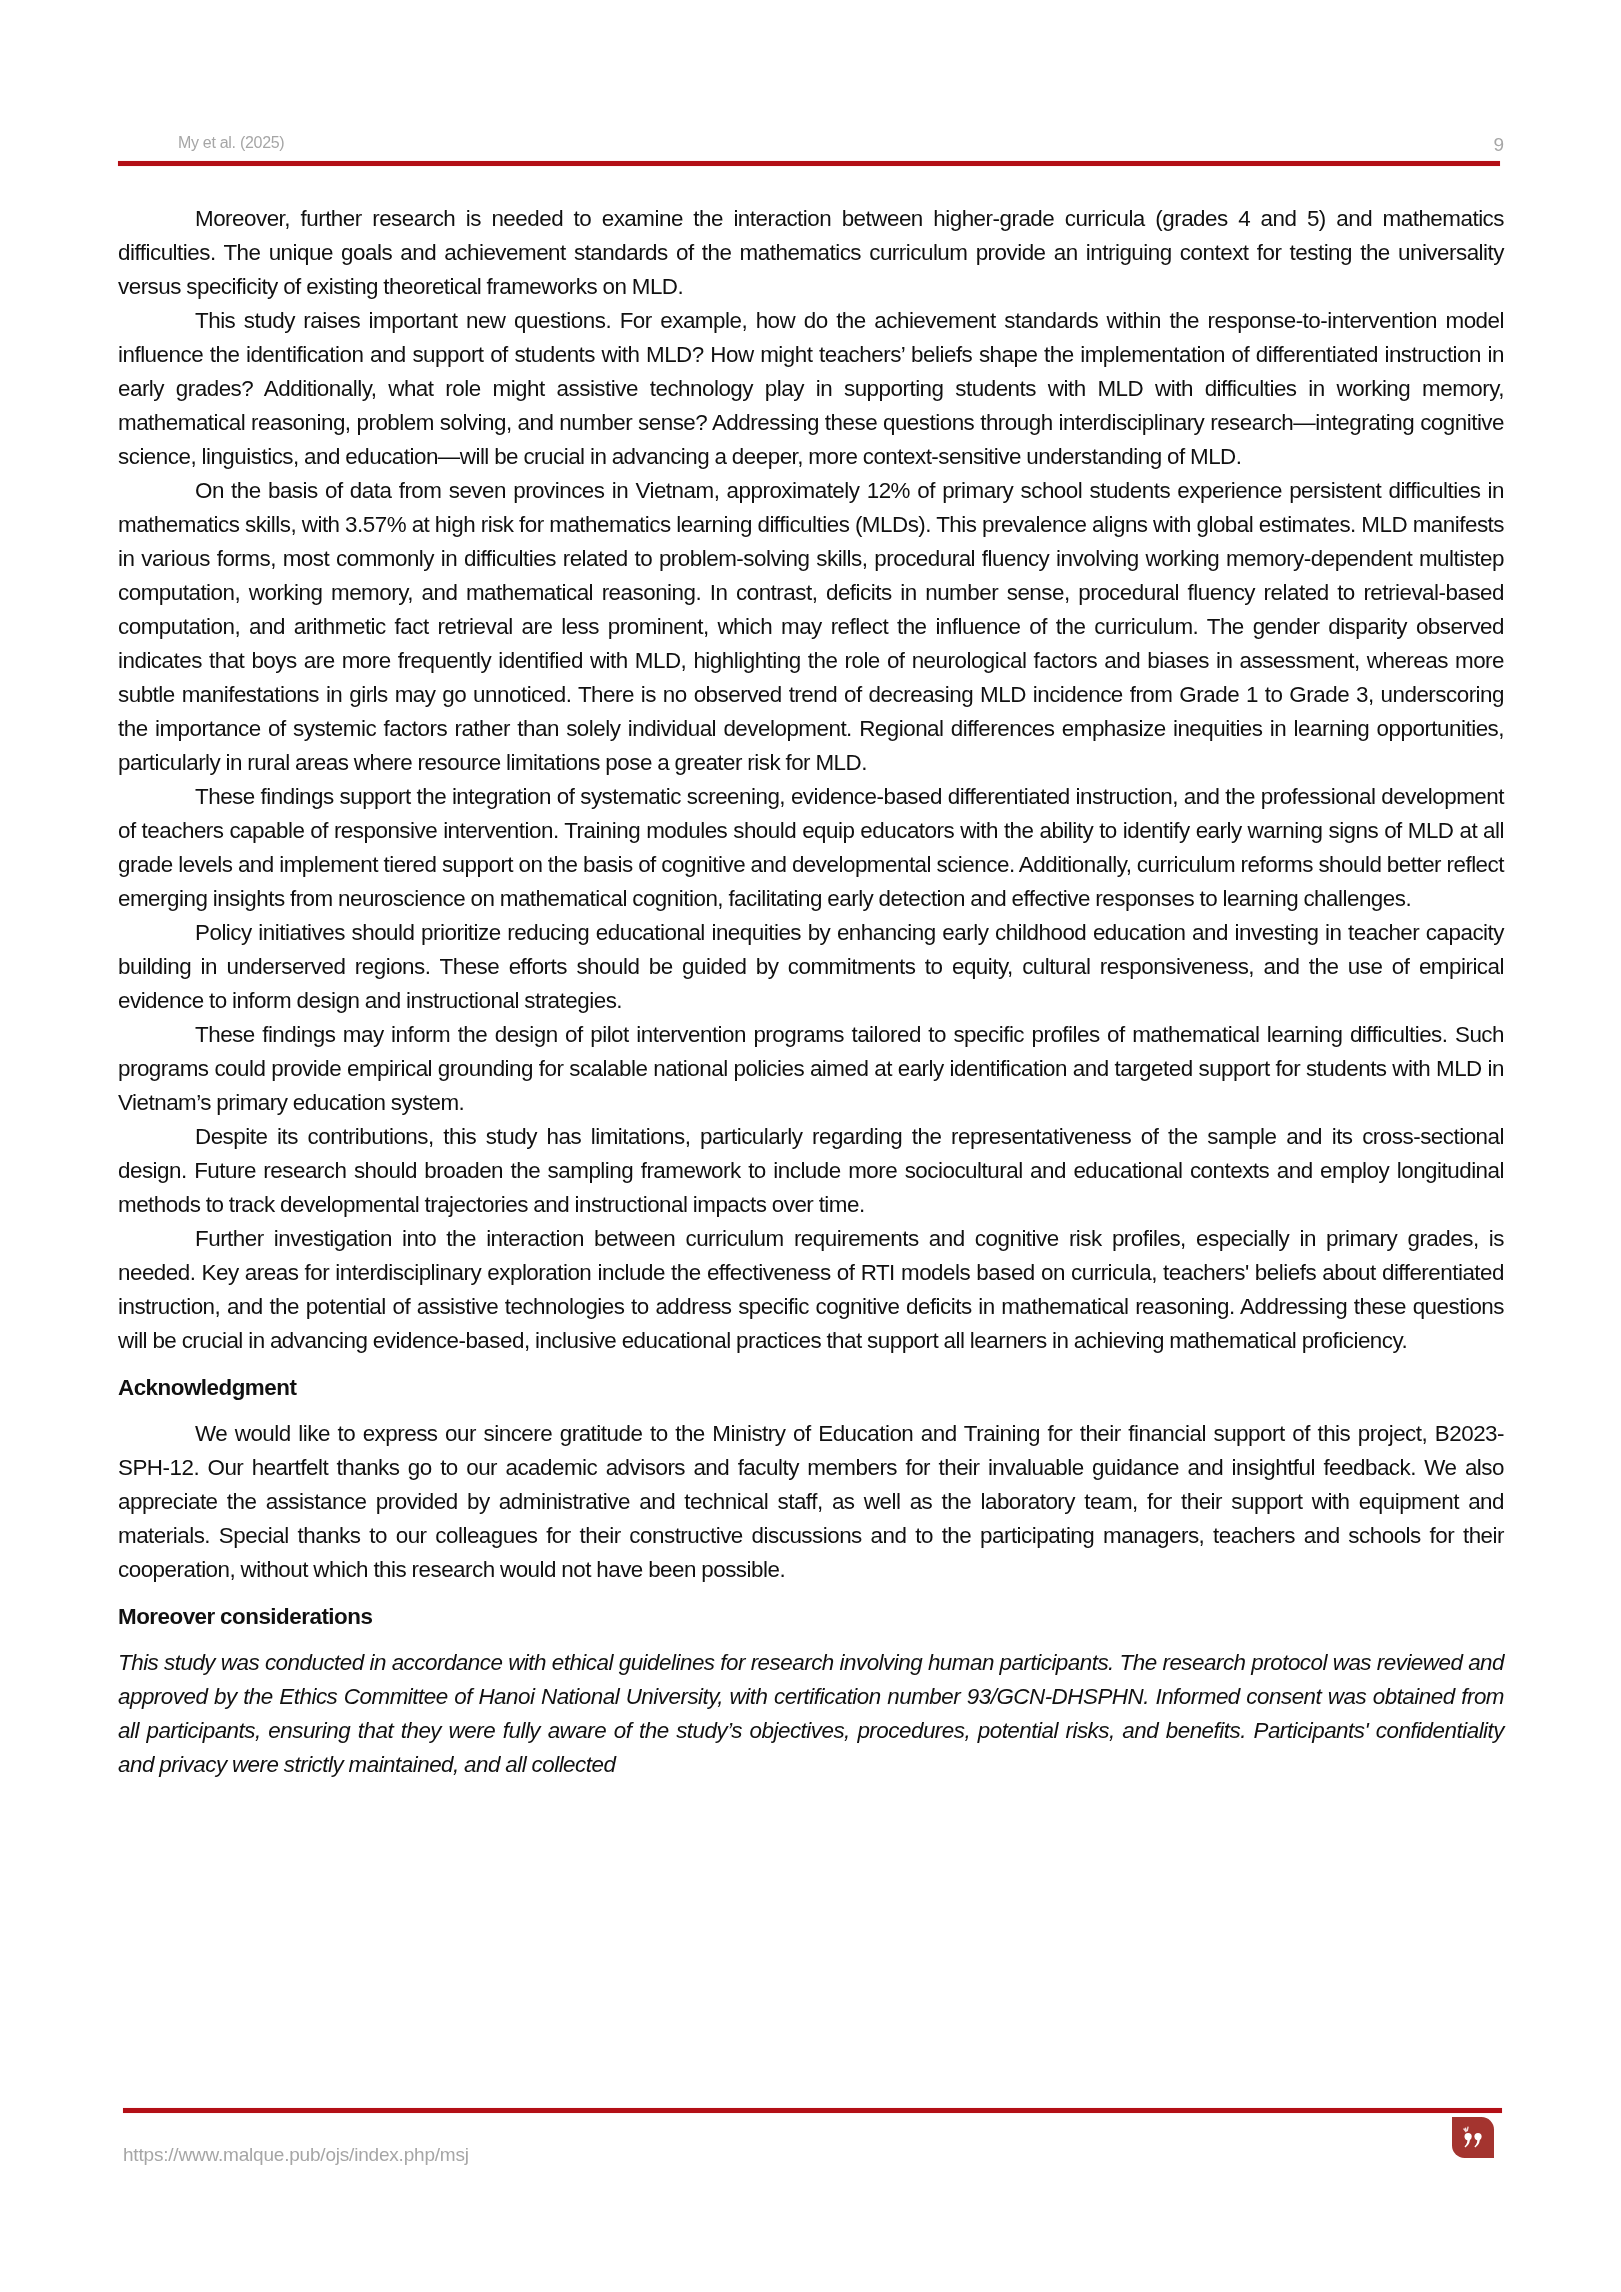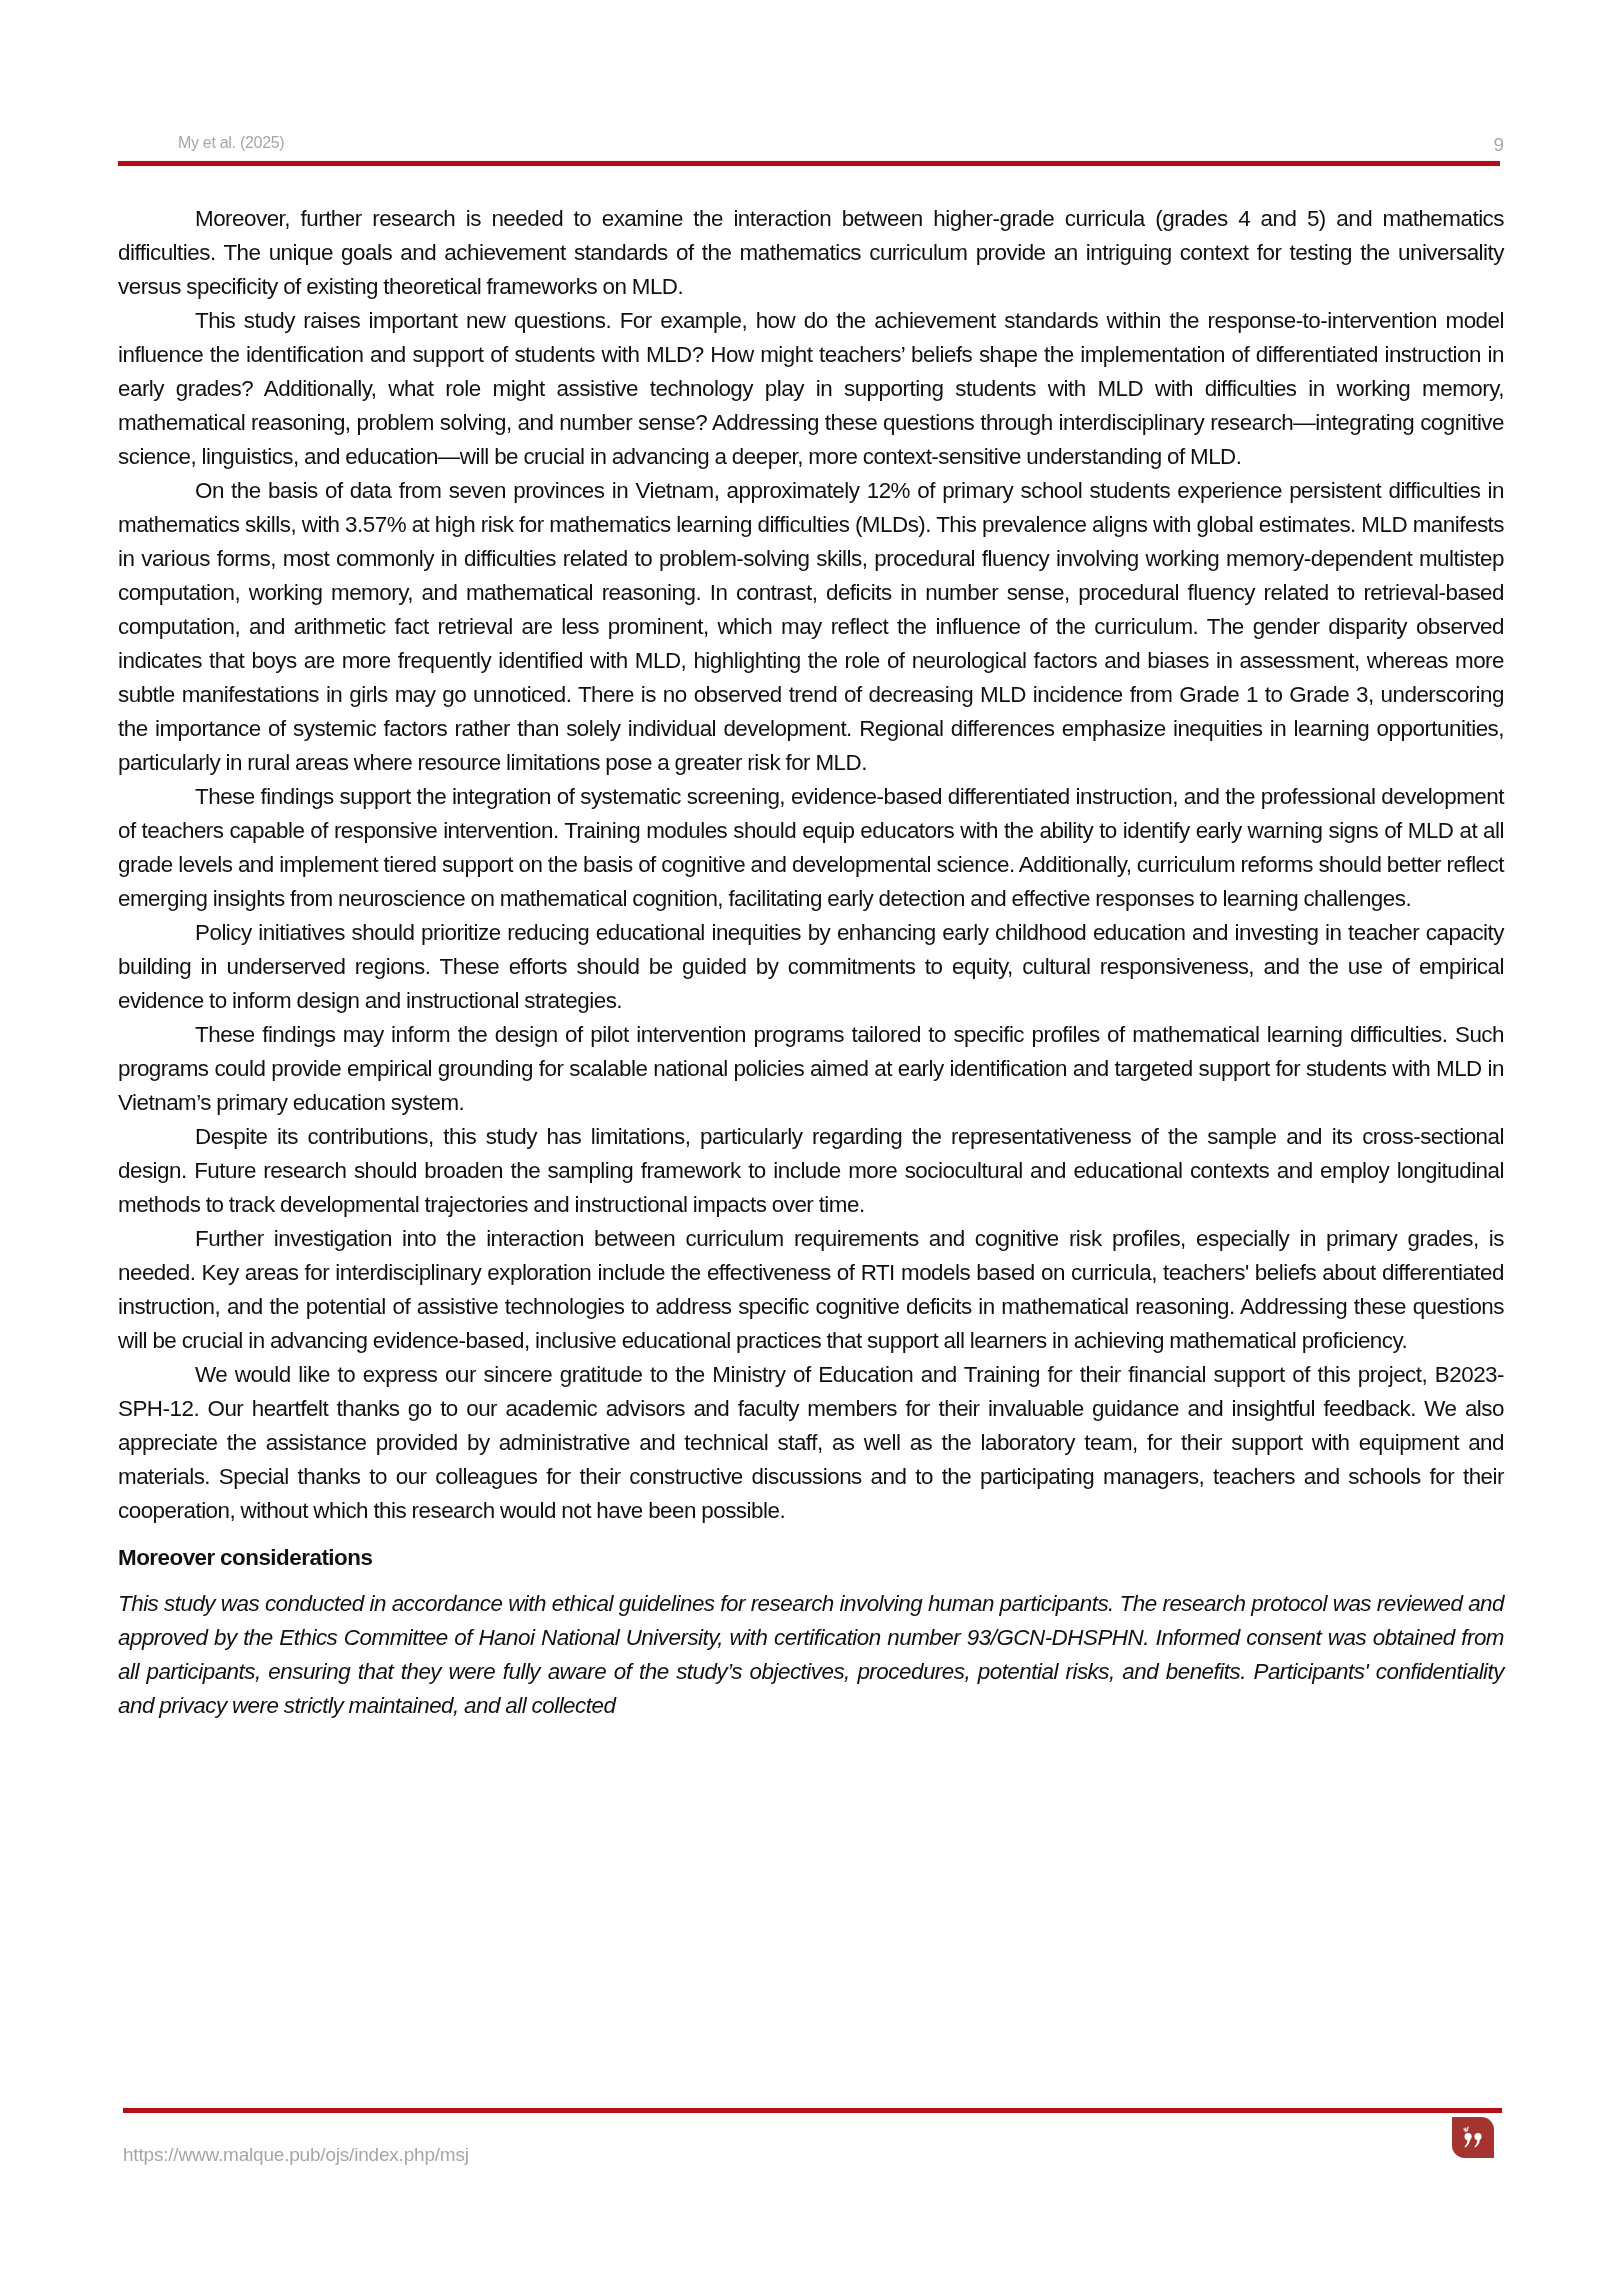--- a/index.html
+++ b/index.html
@@ -124,20 +124,21 @@
   <p>Moreover, further research is needed to examine the interaction between higher-grade curricula (grades 4 and 5) and mathematics difficulties. The unique goals and achievement standards of the mathematics curriculum provide an intriguing context for testing the universality versus specificity of existing theoretical frameworks on MLD.</p>
   <p>This study raises important new questions. For example, how do the achievement standards within the response-to-intervention model influence the identification and support of students with MLD? How might teachers’ beliefs shape the implementation of differentiated instruction in early grades? Additionally, what role might assistive technology play in supporting students with MLD with difficulties in working memory, mathematical reasoning, problem solving, and number sense? Addressing these questions through interdisciplinary research—integrating cognitive science, linguistics, and education—will be crucial in advancing a deeper, more context-sensitive understanding of MLD.</p>
 
   <p>On the basis of data from seven provinces in Vietnam, approximately 12% of primary school students experience persistent difficulties in mathematics skills, with 3.57% at high risk for mathematics learning difficulties (MLDs). This prevalence aligns with global estimates. MLD manifests in various forms, most commonly in difficulties related to problem-solving skills, procedural fluency involving working memory-dependent multistep computation, working memory, and mathematical reasoning. In contrast, deficits in number sense, procedural fluency related to retrieval-based computation, and arithmetic fact retrieval are less prominent, which may reflect the influence of the curriculum. The gender disparity observed indicates that boys are more frequently identified with MLD, highlighting the role of neurological factors and biases in assessment, whereas more subtle manifestations in girls may go unnoticed. There is no observed trend of decreasing MLD incidence from Grade 1 to Grade 3, underscoring the importance of systemic factors rather than solely individual development. Regional differences emphasize inequities in learning opportunities, particularly in rural areas where resource limitations pose a greater risk for MLD.</p>
   <p>These findings support the integration of systematic screening, evidence-based differentiated instruction, and the professional development of teachers capable of responsive intervention. Training modules should equip educators with the ability to identify early warning signs of MLD at all grade levels and implement tiered support on the basis of cognitive and developmental science. Additionally, curriculum reforms should better reflect emerging insights from neuroscience on mathematical cognition, facilitating early detection and effective responses to learning challenges.</p>
   <p>Policy initiatives should prioritize reducing educational inequities by enhancing early childhood education and investing in teacher capacity building in underserved regions. These efforts should be guided by commitments to equity, cultural responsiveness, and the use of empirical evidence to inform design and instructional strategies.</p>
   <p>These findings may inform the design of pilot intervention programs tailored to specific profiles of mathematical learning difficulties. Such programs could provide empirical grounding for scalable national policies aimed at early identification and targeted support for students with MLD in Vietnam’s primary education system.</p>
   <p>Despite its contributions, this study has limitations, particularly regarding the representativeness of the sample and its cross-sectional design. Future research should broaden the sampling framework to include more sociocultural and educational contexts and employ longitudinal methods to track developmental trajectories and instructional impacts over time.</p>
   <p>Further investigation into the interaction between curriculum requirements and cognitive risk profiles, especially in primary grades, is needed. Key areas for interdisciplinary exploration include the effectiveness of RTI models based on curricula, teachers' beliefs about differentiated instruction, and the potential of assistive technologies to address specific cognitive deficits in mathematical reasoning. Addressing these questions will be crucial in advancing evidence-based, inclusive educational practices that support all learners in achieving mathematical proficiency.</p>
 
+  <h2>Acknowledgment</h2>
   <p>We would like to express our sincere gratitude to the Ministry of Education and Training for their financial support of this project, B2023-SPH-12. Our heartfelt thanks go to our academic advisors and faculty members for their invaluable guidance and insightful feedback. We also appreciate the assistance provided by administrative and technical staff, as well as the laboratory team, for their support with equipment and materials. Special thanks to our colleagues for their constructive discussions and to the participating managers, teachers and schools for their cooperation, without which this research would not have been possible.</p>
 
   <h2>Moreover considerations</h2>
   <p class="noindent">This study was conducted in accordance with ethical guidelines for research involving human participants. The research protocol was reviewed and approved by the Ethics Committee of Hanoi National University, with certification number 93/GCN-DHSPHN. Informed consent was obtained from all participants, ensuring that they were fully aware of the study’s objectives, procedures, potential risks, and benefits. Participants' confidentiality and privacy were strictly maintained, and all collected</p>
 </main>
 
 <footer class="page-footer">
   <div class="footer-rule"></div>
   <a class="footer-url">https://www.malque.pub/ojs/index.php/msj</a>
   <div class="footer-logo">

